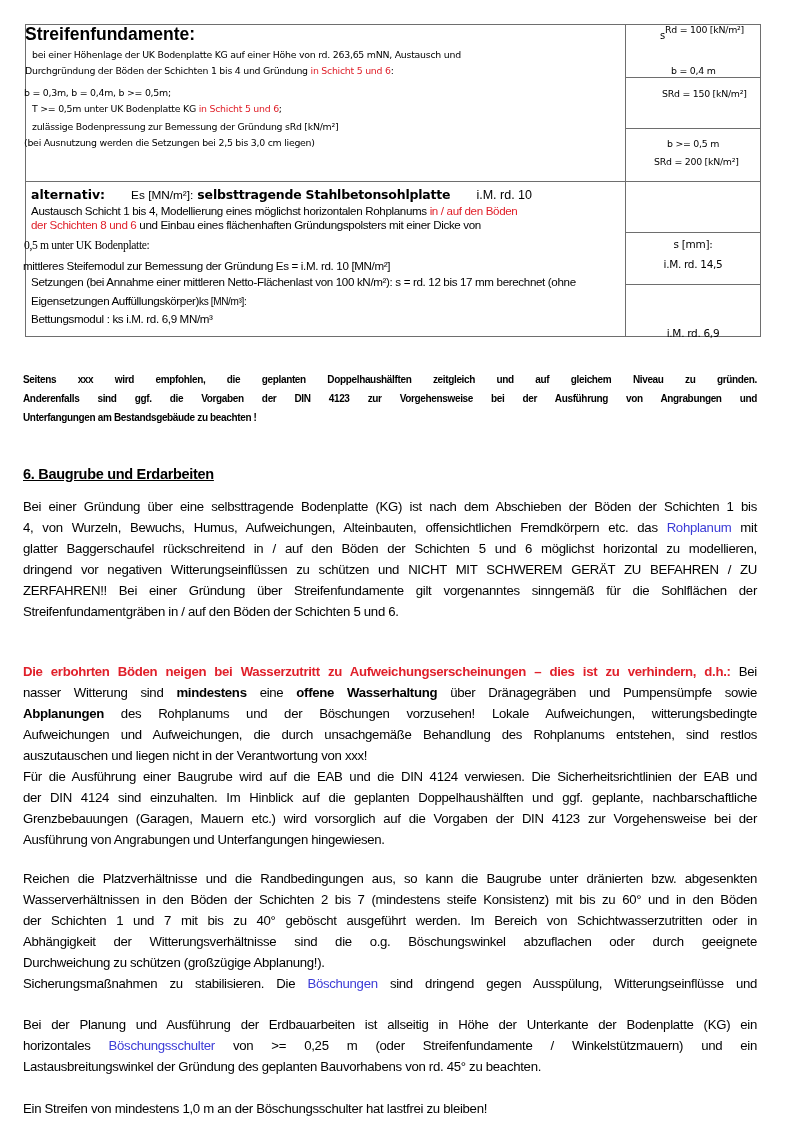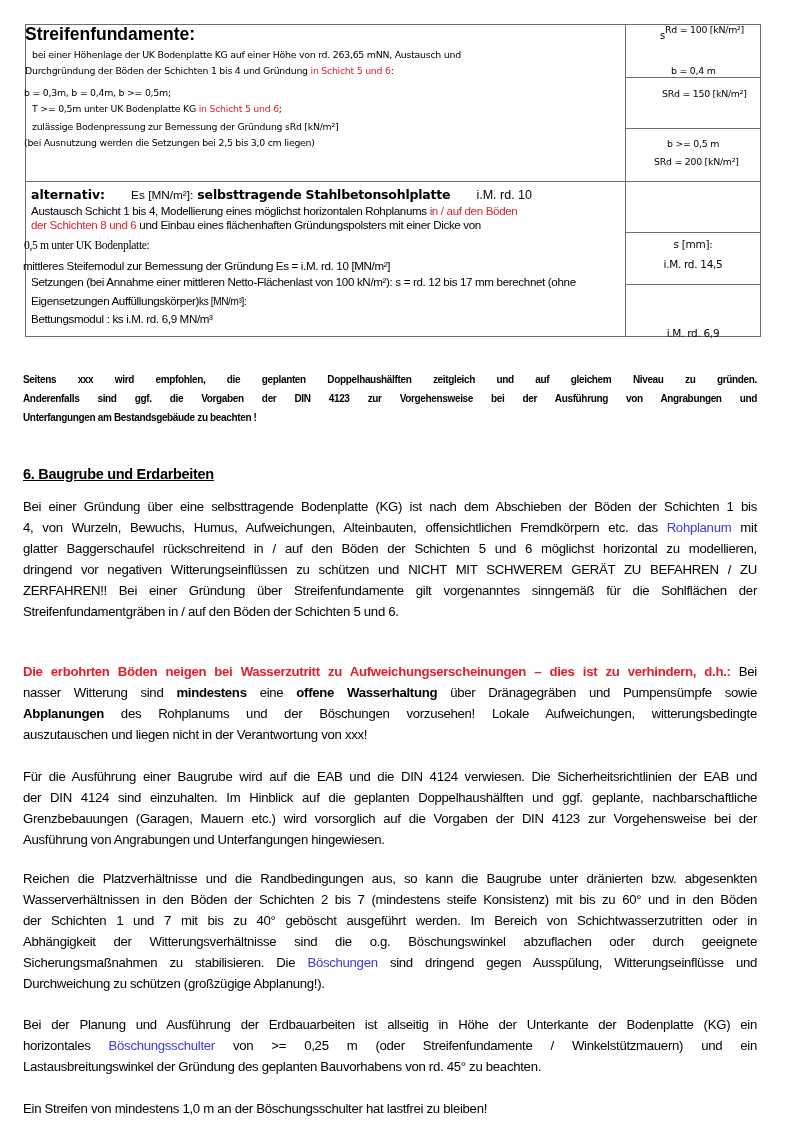--- a/index.html
+++ b/index.html
@@ -106,37 +106,38 @@
   <span class="ln">glatter Baggerschaufel rückschreitend in / auf den Böden der Schichten 5 und 6 möglichst horizontal zu modellieren,</span>
   <span class="ln">dringend vor negativen Witterungseinflüssen zu schützen und NICHT MIT SCHWEREM GERÄT ZU BEFAHREN / ZU</span>
   <span class="ln">ZERFAHREN!! Bei einer Gründung über Streifenfundamente gilt vorgenanntes sinngemäß für die Sohlflächen der</span>
   <span class="ln last">Streifenfundamentgräben in / auf den Böden der Schichten 5 und 6.</span>
 </p>
 
 <p class="p" style="top:639px;margin-top:22px;">
   <span class="ln"><span class="red b">Die erbohrten Böden neigen bei Wasserzutritt zu Aufweichungserscheinungen – dies ist zu verhindern, d.h.:</span><span> Bei</span></span>
   <span class="ln"><span>nasser Witterung sind </span><span class="b">mindestens</span><span> eine </span><span class="b">offene Wasserhaltung</span><span> über Dränagegräben und Pumpensümpfe sowie</span></span>
   <span class="ln"><span class="b">Abplanungen</span><span> des Rohplanums und der Böschungen vorzusehen! Lokale Aufweichungen, witterungsbedingte</span></span>
+  <span class="ln">Aufweichungen und Aufweichungen, die durch unsachgemäße Behandlung des Rohplanums entstehen, sind restlos</span>
   <span class="ln last">auszutauschen und liegen nicht in der Verantwortung von xxx!</span>
 </p>
 
 <p class="p" style="top:766px;">
   <span class="ln">Für die Ausführung einer Baugrube wird auf die EAB und die DIN 4124 verwiesen. Die Sicherheitsrichtlinien der EAB und</span>
   <span class="ln">der DIN 4124 sind einzuhalten. Im Hinblick auf die geplanten Doppelhaushälften und ggf. geplante, nachbarschaftliche</span>
   <span class="ln">Grenzbebauungen (Garagen, Mauern etc.) wird vorsorglich auf die Vorgaben der DIN 4123  zur Vorgehensweise bei der</span>
   <span class="ln last">Ausführung von Angrabungen und Unterfangungen hingewiesen.</span>
 </p>
 
 <p class="p" style="top:868px;">
   <span class="ln">Reichen die Platzverhältnisse und die Randbedingungen aus, so kann die Baugrube unter dränierten bzw. abgesenkten</span>
   <span class="ln">Wasserverhältnissen in den Böden der Schichten 2 bis 7 (mindestens steife Konsistenz) mit bis zu 60° und in den Böden</span>
   <span class="ln">der Schichten 1 und 7 mit bis zu 40° geböscht ausgeführt werden. Im Bereich von Schichtwasserzutritten oder in</span>
   <span class="ln">Abhängigkeit der Witterungsverhältnisse sind die o.g. Böschungswinkel abzuflachen oder durch geeignete</span>
+  <span class="ln last">Durchweichung zu schützen (großzügige Abplanung!).</span>
   <span class="ln"><span>Sicherungsmaßnahmen zu stabilisieren. Die </span><span class="blue">Böschungen</span><span> sind dringend gegen Ausspülung, Witterungseinflüsse und</span></span>
-  <span class="ln last">Durchweichung zu schützen (großzügige Abplanung!).</span>
 </p>
 
 <p class="p" style="top:1014px;">
   <span class="ln">Bei der Planung und Ausführung der Erdbauarbeiten ist allseitig in Höhe der Unterkante der Bodenplatte (KG) ein</span>
   <span class="ln"><span>horizontales </span><span class="blue">Böschungsschulter</span><span> von &gt;= 0,25 m (oder Streifenfundamente / Winkelstützmauern) und ein</span></span>
   <span class="ln last">Lastausbreitungswinkel der Gründung des geplanten Bauvorhabens von rd. 45° zu beachten.</span>
 </p>
 
 <p class="p" style="top:1098px;">
   <span class="ln last">Ein Streifen von mindestens 1,0 m an der Böschungsschulter hat lastfrei zu bleiben!</span>

